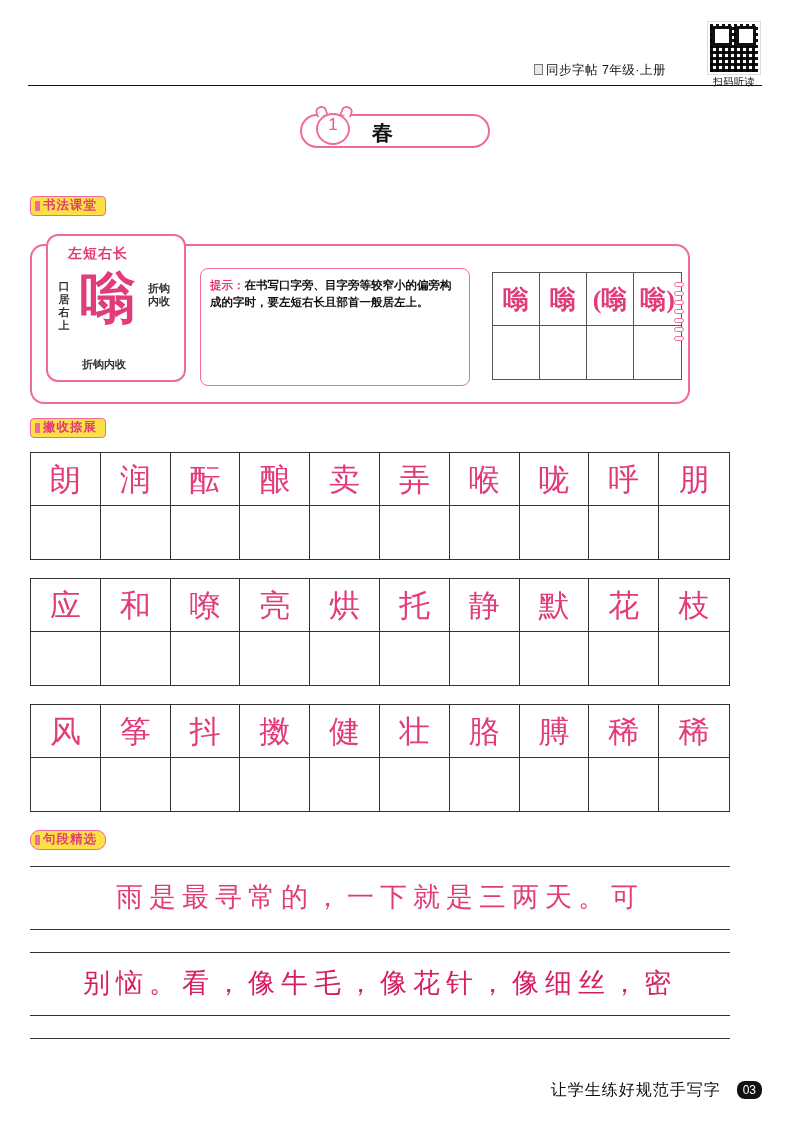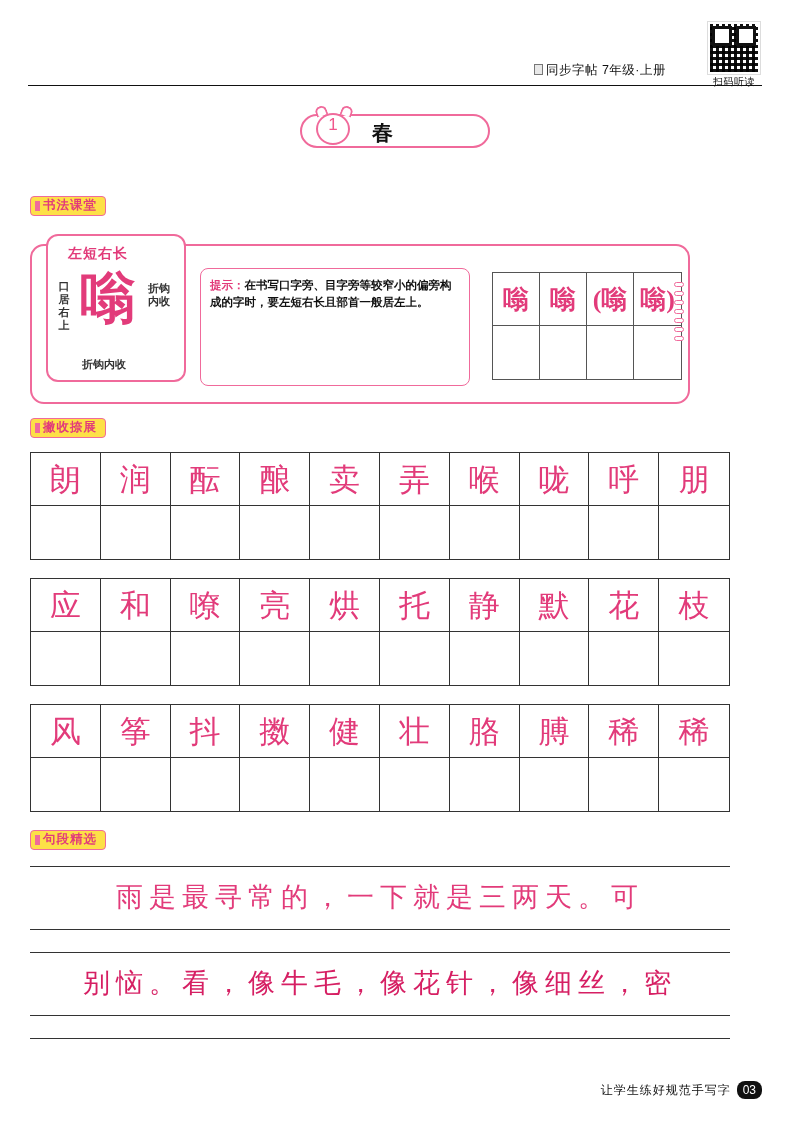--- a/index.html
+++ b/index.html
@@ -307,24 +307,24 @@
 
   
   .footer {
     position: absolute;
     right: 28px; bottom: 30px;
     height: 20px;
     display: flex;
     align-items: center;
   }
   .footer .ftext {
-    font-size: 12px;
+    font-size: 16px;
     color: #111;
     letter-spacing: 1px;
-    padding-right: 6px;
+    padding-right: 16px;
     font-family: "Liberation Sans", sans-serif;
   }
   .footer .pgnum {
     background: #111;
     color: #fff;
     font-size: 12px;
     padding: 2px 6px;
     border-radius: 8px;
     font-family: "Liberation Sans", sans-serif;
   }
@@ -458,21 +458,21 @@
     <div class="wc"></div>
     <div class="wc"></div>
     <div class="wc"></div>
     <div class="wc"></div>
     <div class="wc"></div>
     <div class="wc"></div>
     <div class="wc"></div>
     <div class="wc"></div>
   </div>
 
-  <div class="sec-tab" style="left:30px; top:830px;">句段精选</div>
+  <div class="sec-tab" style="left:30px; top:830px;border-radius:9px;">句段精选</div>
 
   <div class="sent-line" style="top:866px;">
     <div class="text">雨是最寻常的，一下就是三两天。可</div>
   </div>
   <div class="sent-line dark" style="top:952px;">
     <div class="text">别恼。看，像牛毛，像花针，像细丝，密</div>
   </div>
   <div class="sent-line" style="top:1038px; border-bottom:none;"></div>
 
   <div class="footer">

